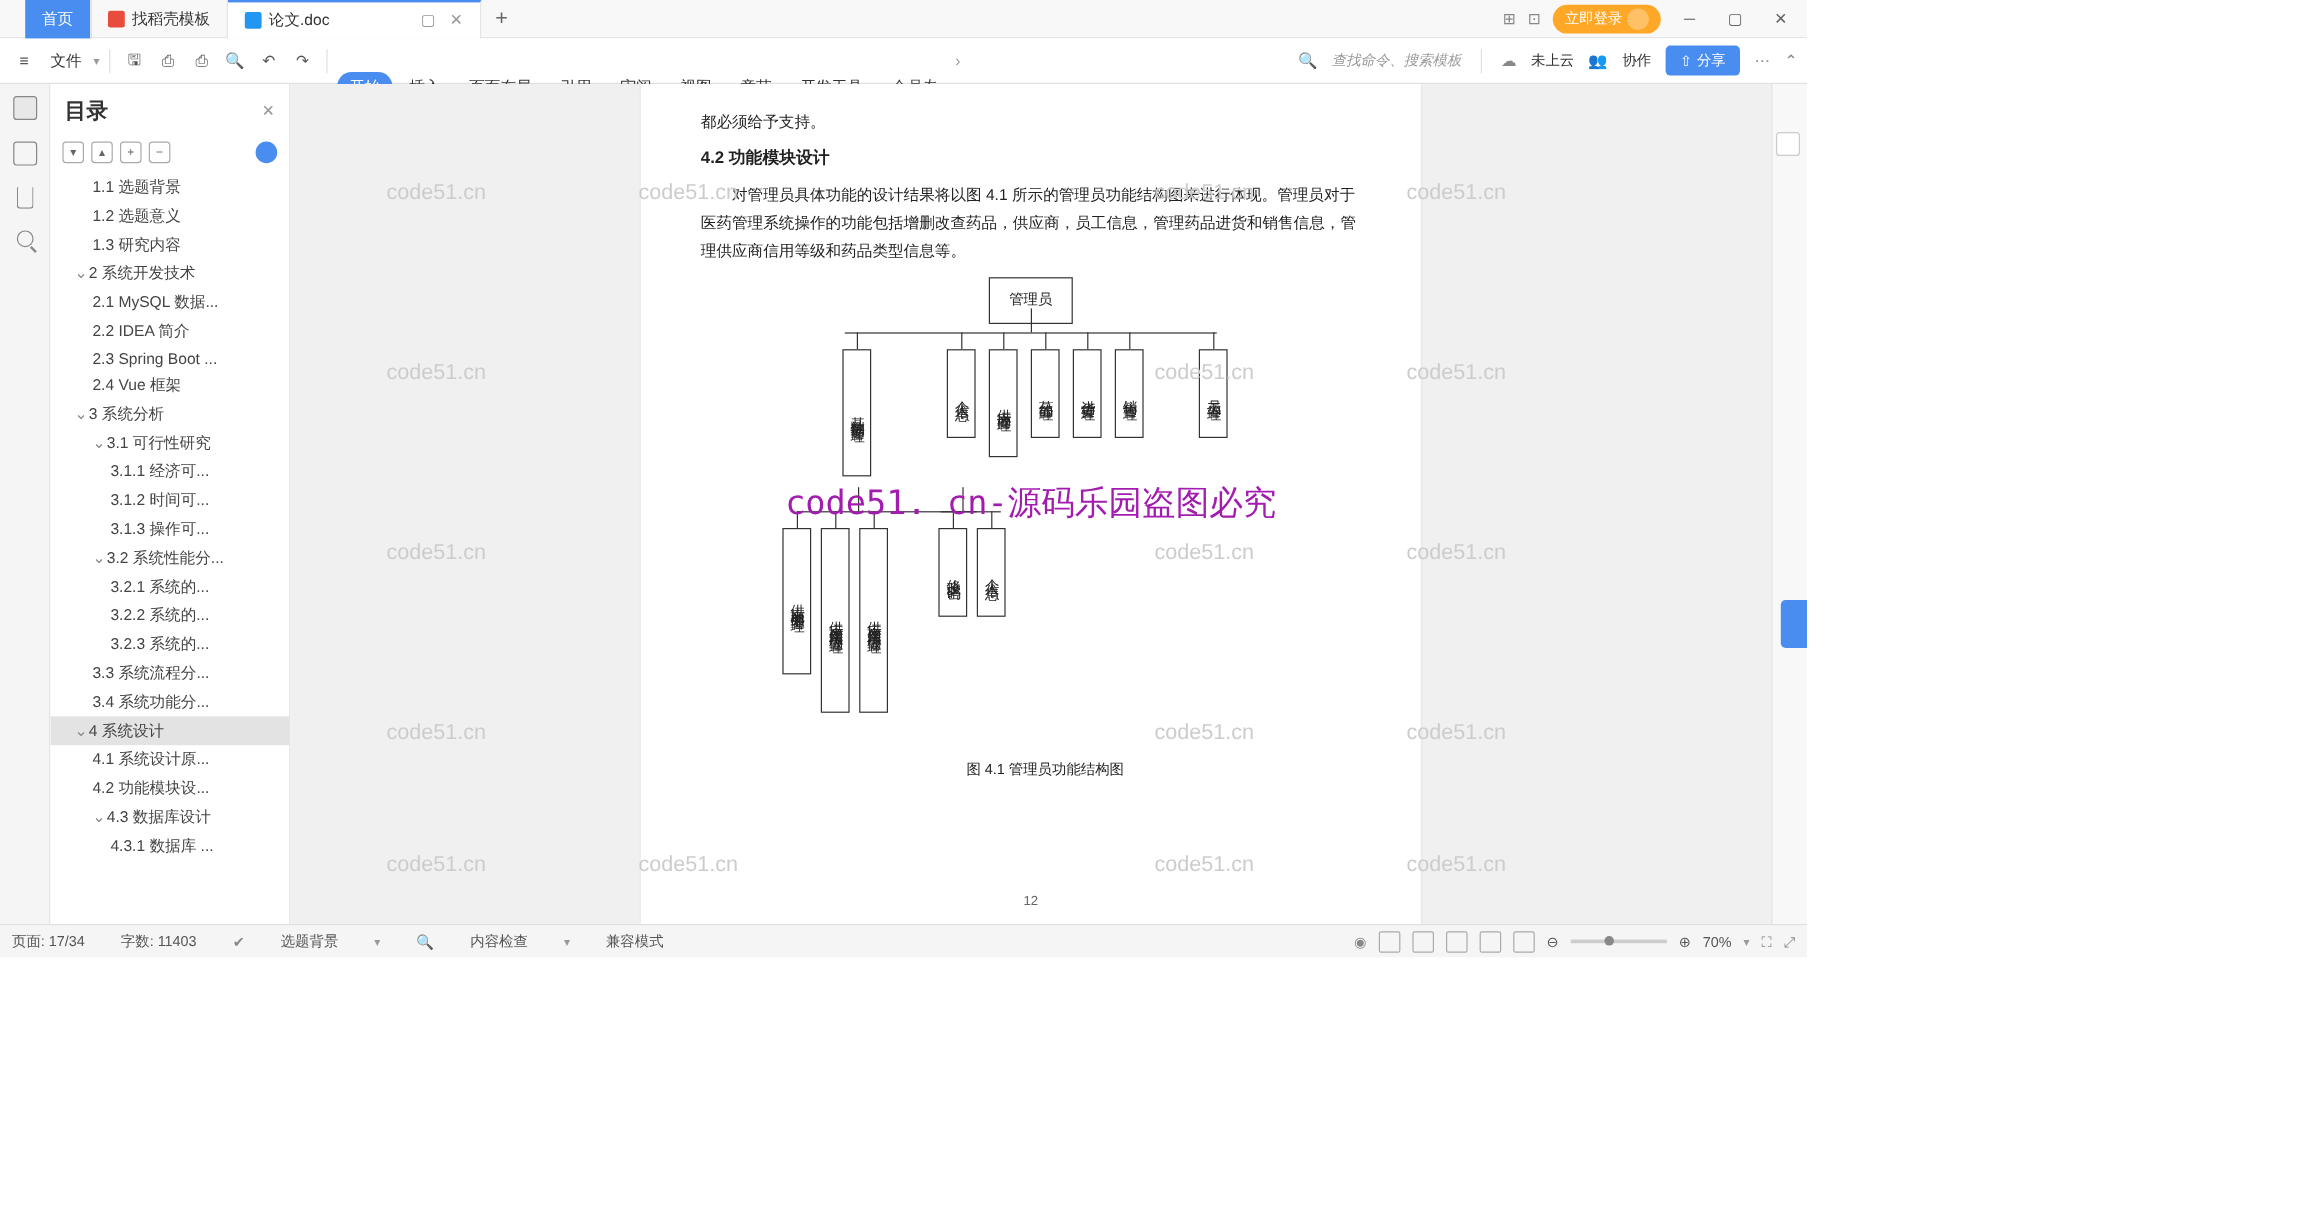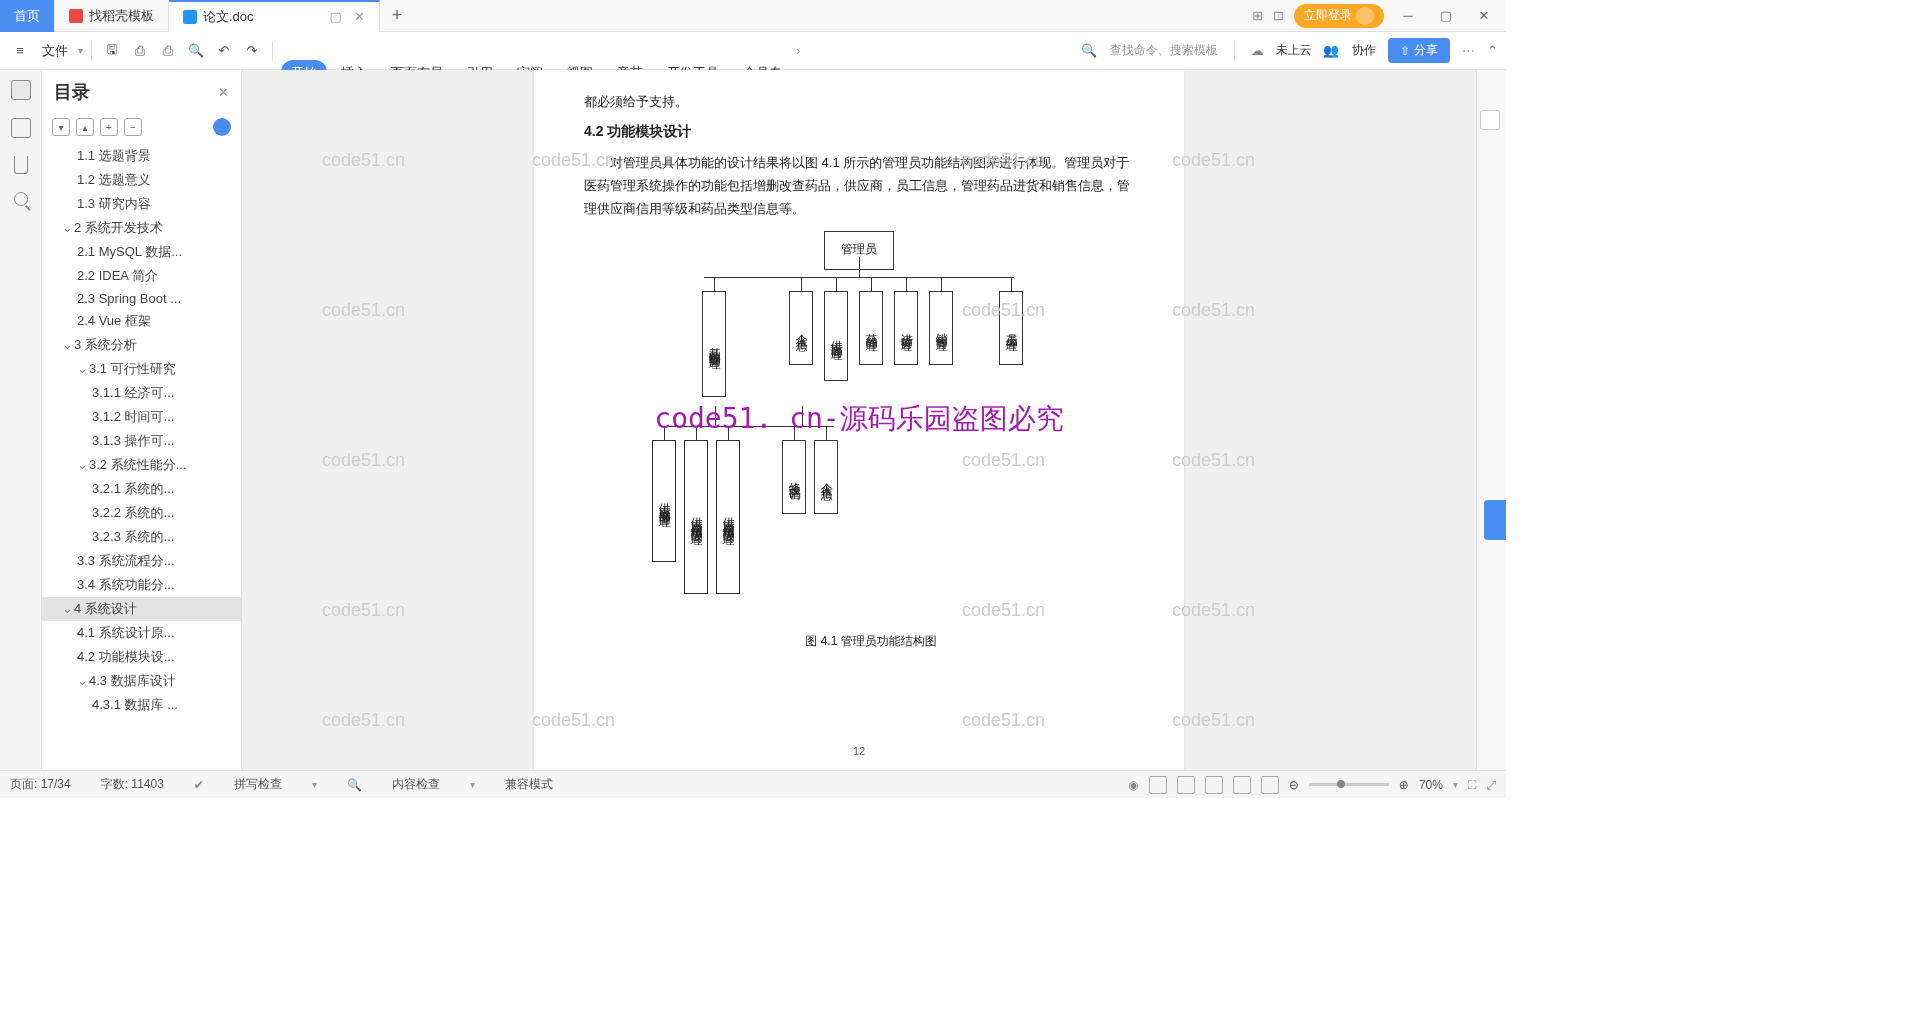--- a/index.html
+++ b/index.html
@@ -1,38 +1,38 @@
 <!DOCTYPE html>
 <html><head>
 <meta charset="utf-8">
 <style>
 * { margin: 0; padding: 0; box-sizing: border-box; font-family: "Microsoft YaHei", sans-serif; }
 body { width: 1506px; height: 798px; background: #fff; overflow: hidden; position: relative; font-size: 13px; color: #333; }
 
-.title-bar { height: 32px; background: #f8f8f8; display: flex; align-items: center; border-bottom: 1px solid #e0e0e0; }
+.title-bar { height: 32px; background: #f8f8f8; display: flex; align-items: center; border-bottom: 1px solid #e0e0e0; padding-left: 21px; }
 .tab { height: 32px; display: flex; align-items: center; padding: 0 14px; gap: 6px; cursor: pointer; border-right: 1px solid #e5e5e5; }
 .tab.home { background: #4a8df0; color: #fff; }
 .tab.active { background: #fff; border-top: 2px solid #4a8df0; }
 .tab-icon { width: 14px; height: 14px; display: inline-block; }
 .tab-icon.red { background: #e74c3c; border-radius: 2px; }
 .tab-icon.blue { background: #2196f3; border-radius: 2px; }
 .tab-close { margin-left: 6px; color: #999; }
 .tab-add { padding: 0 12px; color: #666; font-size: 18px; }
 .title-right { margin-left: auto; display: flex; align-items: center; gap: 10px; padding-right: 8px; }
 .login-btn { background: #ffa726; color: #fff; padding: 3px 10px; border-radius: 12px; font-size: 12px; display: flex; align-items: center; gap: 4px; }
 .avatar-circle { width: 18px; height: 18px; background: #ffc166; border-radius: 50%; }
 .win-btn { width: 28px; height: 28px; display: flex; align-items: center; justify-content: center; color: #666; }
 
 .ribbon { height: 38px; background: #fff; border-bottom: 1px solid #e0e0e0; display: flex; align-items: center; padding: 0 8px; gap: 4px; }
 .rb-icon { width: 24px; height: 24px; display: flex; align-items: center; justify-content: center; color: #555; cursor: pointer; }
 .rb-sep { width: 1px; height: 20px; background: #e0e0e0; margin: 0 4px; }
 .menu-item { padding: 4px 10px; cursor: pointer; color: #333; margin-top: 44px; }
 .menu-item.active { background: #4a8df0; color: #fff; border-radius: 12px; }
 .rb-right { margin-left: auto; display: flex; align-items: center; gap: 12px; }
-.search-box { color: #999; font-size: 12px; }
+.search-box { color: #999; font-size: 12px; font-style: italic; }
 .share-btn { background: #4a8df0; color: #fff; padding: 4px 12px; border-radius: 4px; font-size: 12px; display: flex; align-items: center; gap: 4px; }
 
 .body-area { display: flex; height: calc(100% - 32px - 38px - 28px); }
 .left-rail { width: 42px; background: #f5f5f5; border-right: 1px solid #e0e0e0; display: flex; flex-direction: column; align-items: center; padding-top: 10px; gap: 18px; }
 .rail-icon { width: 20px; height: 20px; border: 1.5px solid #888; border-radius: 3px; cursor: pointer; }
 .rail-icon.bookmark { border: none; border-left: 1.5px solid #888; border-bottom: 1.5px solid #888; border-right: 1.5px solid #888; border-radius: 0 0 3px 3px; height: 18px; width: 14px; position: relative; }
 .rail-icon.bookmark::after { content: ''; position: absolute; bottom: -6px; left: 3px; width: 0; height: 0; border-left: 4px solid transparent; border-right: 4px solid transparent; }
 .rail-icon.search { border: 1.5px solid #888; border-radius: 50%; width: 14px; height: 14px; position: relative; }
 .rail-icon.search::after { content: ''; position: absolute; width: 6px; height: 1.5px; background: #888; bottom: -3px; right: -4px; transform: rotate(45deg); }
 
@@ -265,21 +265,21 @@
   <div class="right-rail">
     <div class="collapse-btn"></div>
     <div class="right-tab"></div>
   </div>
 </div>
 
 <div class="status-bar">
   <span>页面: 17/34</span>
   <span>字数: 11403</span>
   <span style="color:#888">✔</span>
-  <span>拼写检查</span>
+  <span>选题背景</span>
   <span style="color:#999;font-size:10px">▾</span>
   <span style="color:#888">🔍</span>
   <span>内容检查</span>
   <span style="color:#999;font-size:10px">▾</span>
   <span>兼容模式</span>
   <div class="sb-right">
     <span style="color:#888">◉</span>
     <div class="sb-icon"></div>
     <div class="sb-icon"></div>
     <div class="sb-icon"></div>

